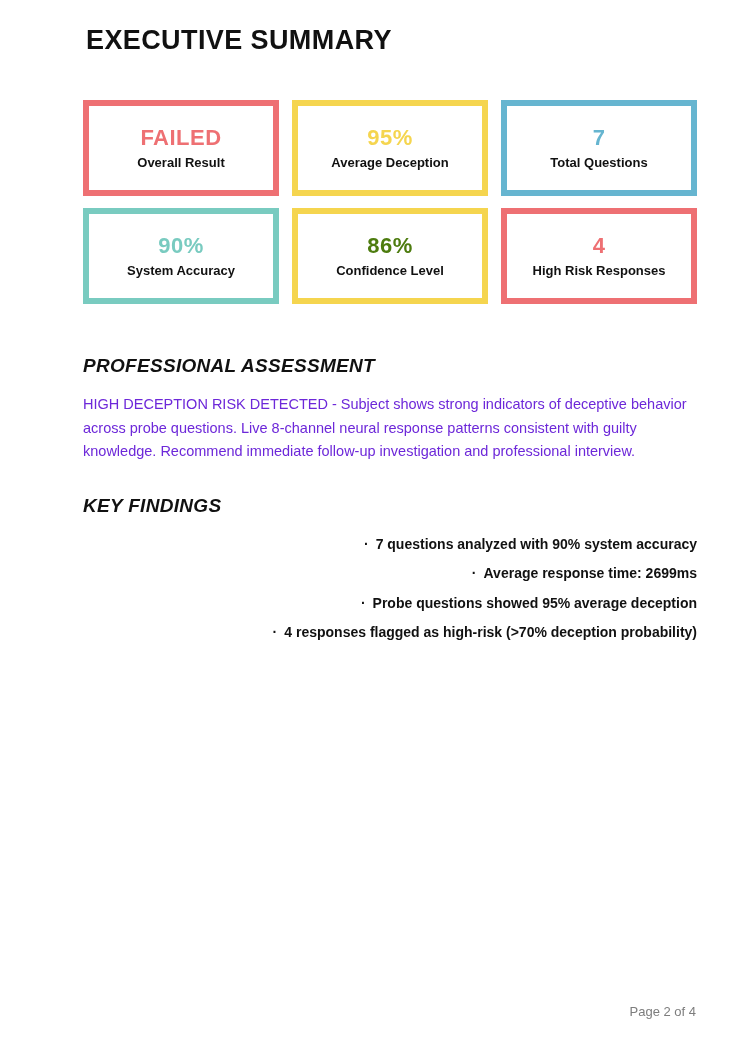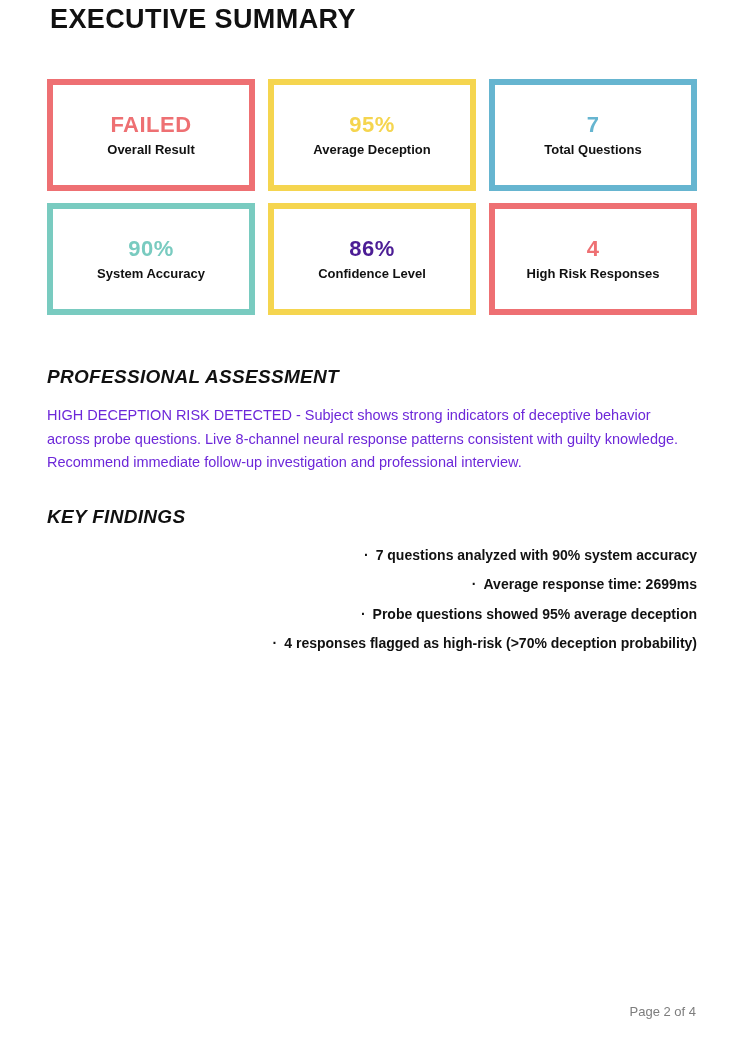--- a/index.html
+++ b/index.html
@@ -4,38 +4,38 @@
 <style>
   html, body { margin:0; padding:0; }
   body {
     width:743px; height:1044px;
     background:#ffffff;
     font-family:"Liberation Sans", sans-serif;
     color:#111111;
     position:relative;
     overflow:hidden;
   }
-  .page { padding:4px 46px 0 47px; box-sizing:border-box; }
+  .page { padding:25px 46px 0 47px; box-sizing:border-box;margin-left:36px; }
 
   h1.page-title {
     margin:0 0 0 3px;
     font-size:27px;
     font-weight:bold;
     letter-spacing:0.4px;
     color:#111111;
   }
 
   .cards {
     margin-top:44px;
     display:grid;
     grid-template-columns:repeat(3, 1fr);
     gap:12px 13px;
   }
   .card {
-    height:112px;
+    height:96px;
     box-sizing:border-box;
     border:6px solid #ccc;
     background:#ffffff;
     display:flex;
     flex-direction:column;
     align-items:center;
     justify-content:center;
     gap:7px;
     text-align:center;
   }
@@ -118,21 +118,21 @@
       <div class="card-value" style="color: rgb(102, 181, 208);">7</div>
       <div class="card-label">Total Questions</div>
     </div>
 
     <div class="card" style="border-color: rgb(121, 203, 192); gap: 7px;">
       <div class="card-value" style="color: rgb(121, 203, 192);">90%</div>
       <div class="card-label">System Accuracy</div>
     </div>
 
     <div class="card" style="border-color: rgb(245, 213, 79);">
-      <div class="card-value" style="color: #4c1d95;">86%</div>
+      <div class="card-value" style="color: #4d7c0f;">86%</div>
       <div class="card-label">Confidence Level</div>
     </div>
 
     <div class="card" style="border-color: rgb(238, 112, 115);">
       <div class="card-value" style="color: rgb(238, 112, 115);">4</div>
       <div class="card-label">High Risk Responses</div>
     </div>
 
   </div>
 

